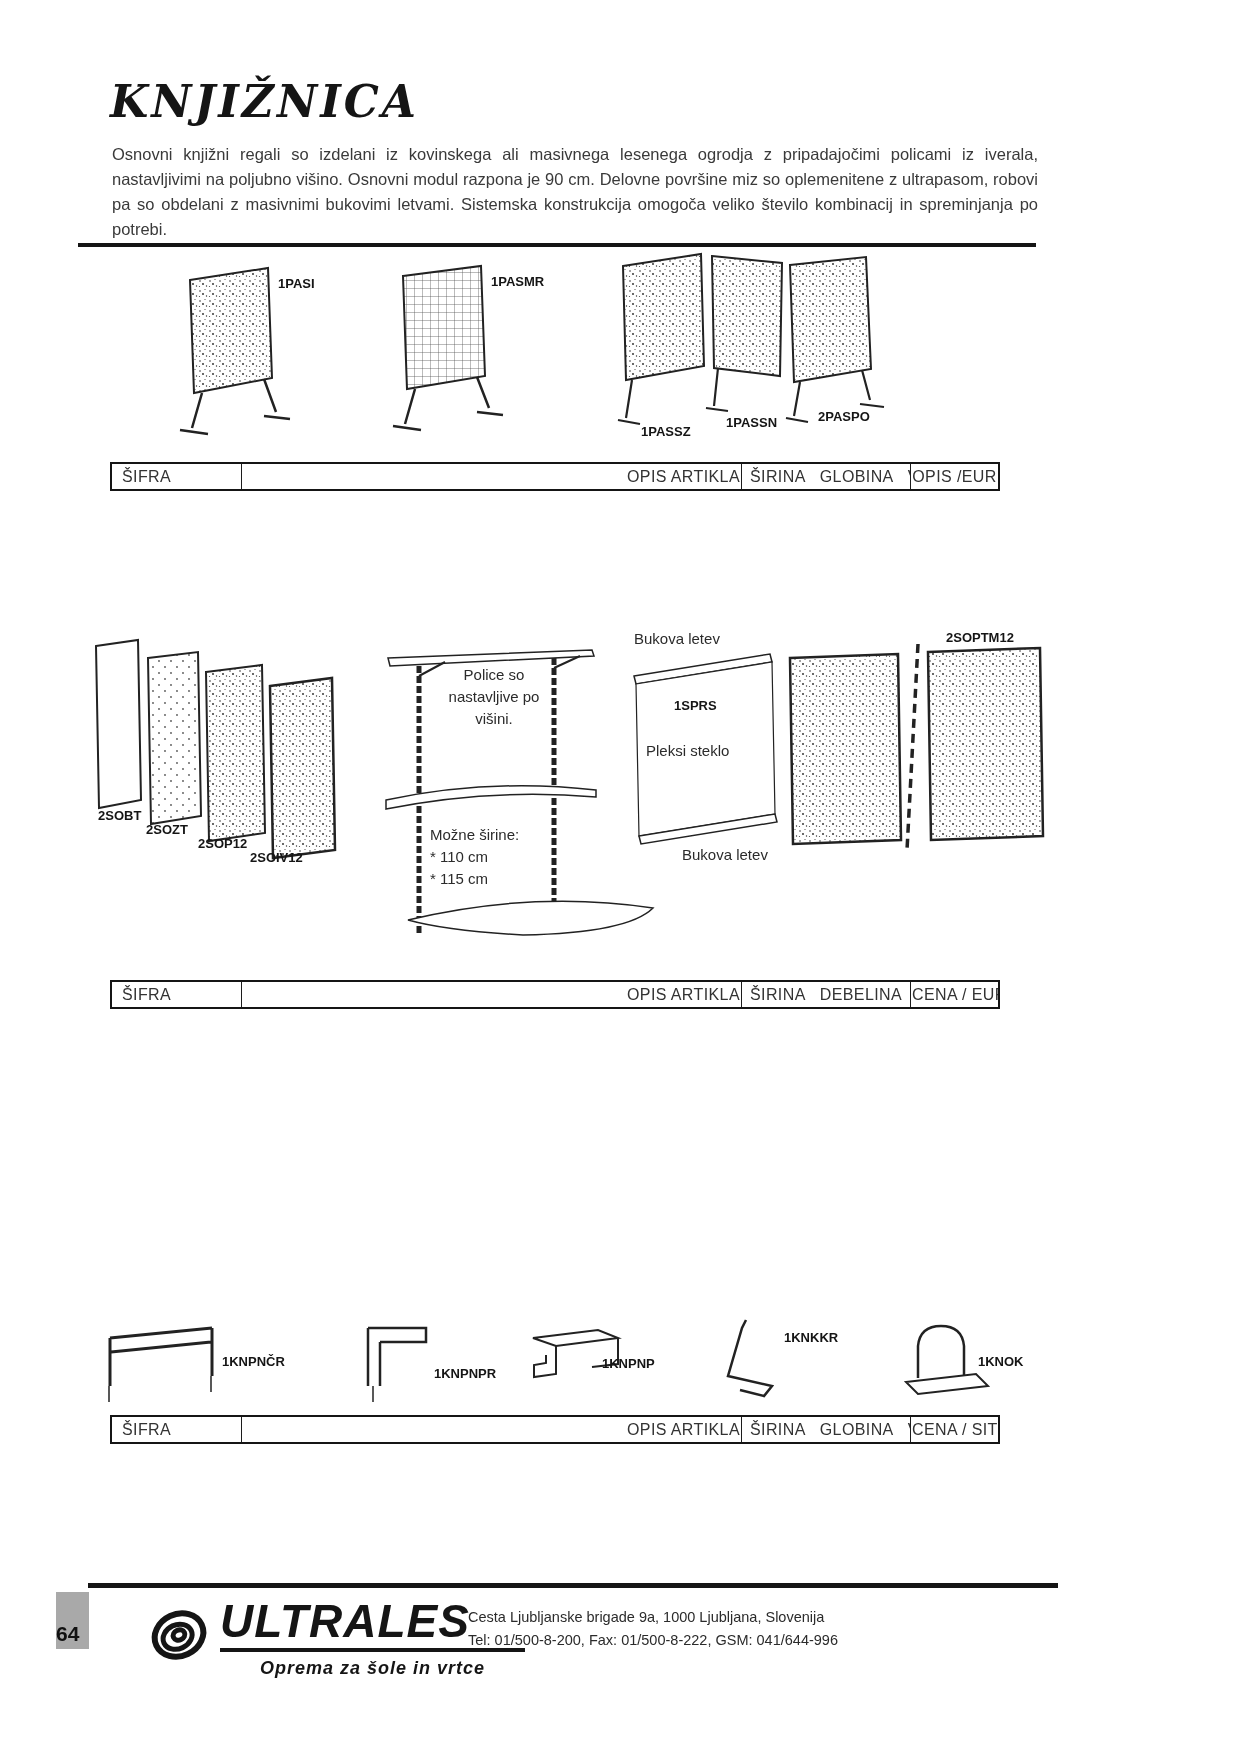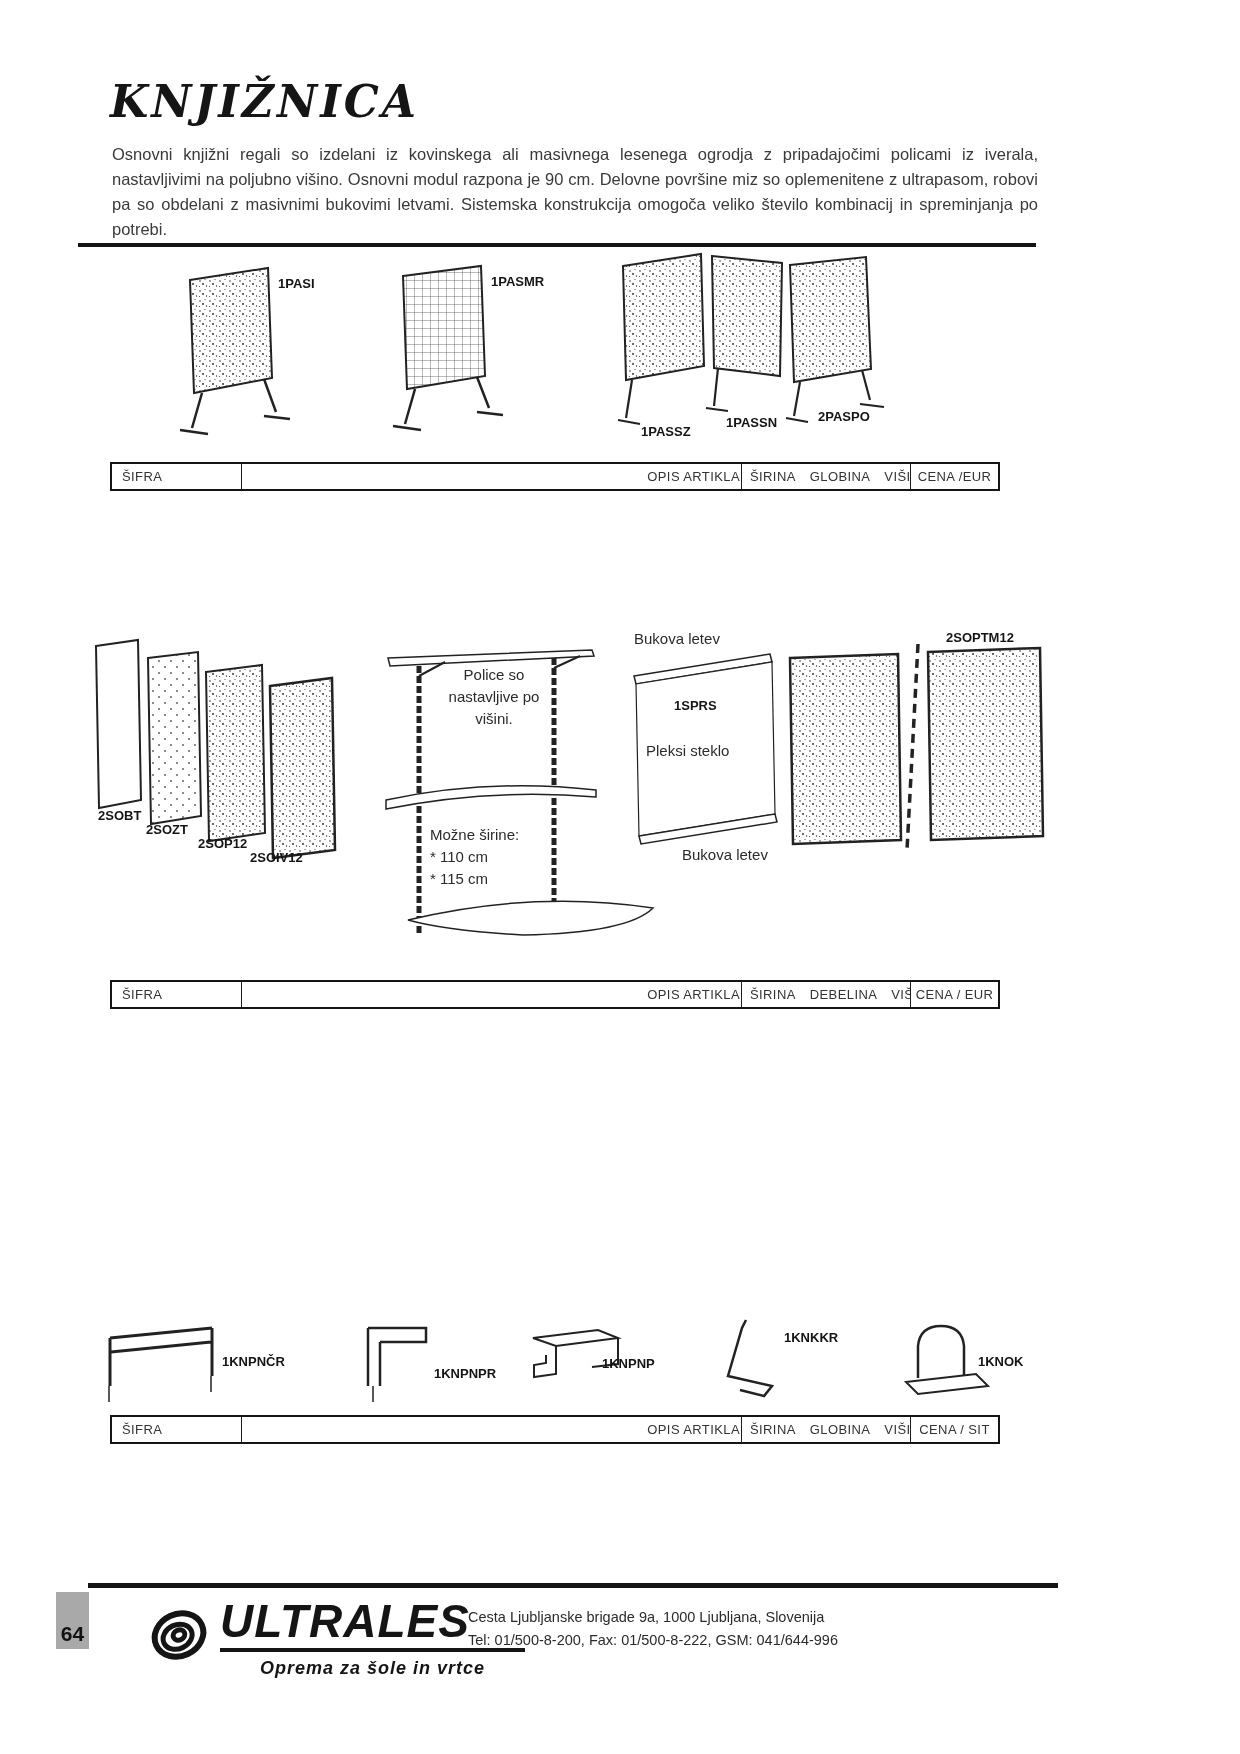--- a/index.html
+++ b/index.html
@@ -21,35 +21,35 @@
   .illu{position:absolute;}
   .dlabel{font-family:"Liberation Sans",sans-serif;font-weight:bold;font-size:13px;fill:#151515;}
   .dnote{font-family:"Liberation Sans",sans-serif;font-size:15px;fill:#2b2b2b;}
 
   table.cat{
     position:absolute;left:110px;width:890px;border-collapse:collapse;
     border:2px solid #151515;background:#fff;table-layout:fixed;
   }
   table.cat th,table.cat td{border:1.5px solid #1c1c1c;overflow:hidden;white-space:nowrap;}
   table.cat thead th{
-    height:23px;font-size:13px;font-weight:normal;color:#333;letter-spacing:.4px;
+    height:23px;font-size:16px;font-weight:normal;color:#333;letter-spacing:.4px;
     border-bottom:2px solid #151515;
   }
   .c-code{width:118px;}
   .c-desc{width:478px;}
   .c-dims{width:166px;text-align:right;}
   .c-price{text-align:center;}
   th.c-code,td.c-code{padding-left:10px;text-align:left;}
   th.c-desc,td.c-desc{padding-left:20px;text-align:right;}
   th.c-dims span{display:inline-block;margin:0 7px;}
 
   .footer-bar{position:absolute;left:88px;top:1583px;width:970px;height:5px;background:#151515;}
   .page-num-box{
     position:absolute;left:56px;top:1592px;width:33px;height:57px;background:#a9a9a9;
-    display:flex;align-items:flex-end;justify-content:center;
+    display:flex;align-items:flex-end;justify-content:flex-start;
   }
   .page-num-box span{font-weight:bold;font-size:21px;color:#111;padding-bottom:3px;}
   .brand-block{position:absolute;left:148px;top:1596px;display:flex;align-items:flex-start;}
   .brand-icon{margin-top:8px;}
   .brand-text{margin-left:10px;}
   .brand-name{
     font-weight:bold;font-style:italic;font-size:46px;letter-spacing:1px;color:#151515;line-height:50px;
   }
   .brand-rule{width:305px;height:4px;background:#151515;margin-top:2px;}
   .brand-tagline{
@@ -102,21 +102,21 @@
     <text class="dlabel" x="648" y="179">1PASSN</text>
     <text class="dlabel" x="740" y="173">2PASPO</text>
   </svg>
 
   <table class="cat" id="t1" style="top:462px">
     <thead>
       <tr>
         <th class="c-code">ŠIFRA</th>
         <th class="c-desc">OPIS ARTIKLA</th>
         <th class="c-dims"><span>ŠIRINA</span><span>GLOBINA</span><span>VIŠINA</span></th>
-        <th class="c-price">CENA /EUR</th>
+        <th class="c-price">OPIS /EUR</th>
       </tr>
     </thead>
     <tbody></tbody>
   </table>
 
   <svg class="illu" style="left:78px;top:628px" width="1000" height="350" viewBox="0 0 1000 350">
     <defs>
       <pattern id="speckB" width="10" height="10" patternUnits="userSpaceOnUse">
         <rect width="10" height="10" fill="#fff"></rect>
         <circle cx="2" cy="3" r="0.8" fill="#333"></circle>

